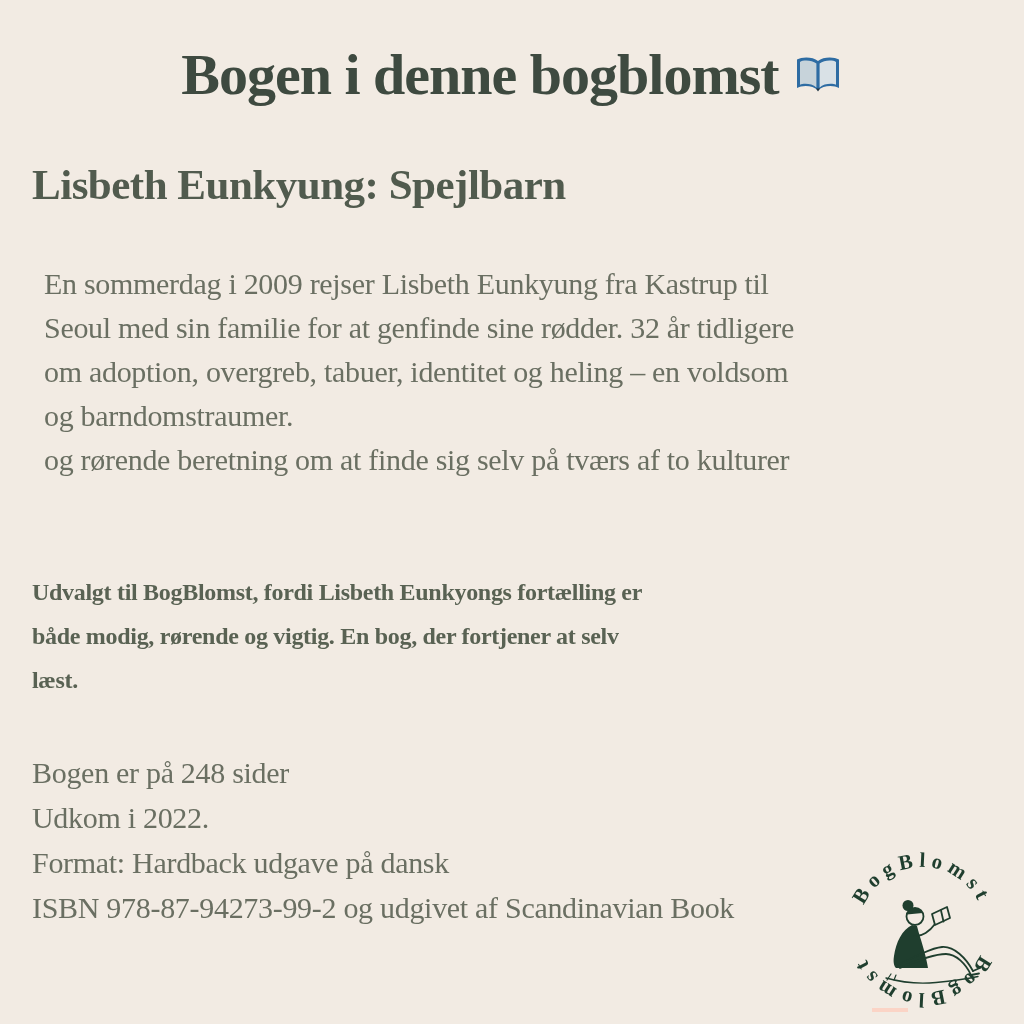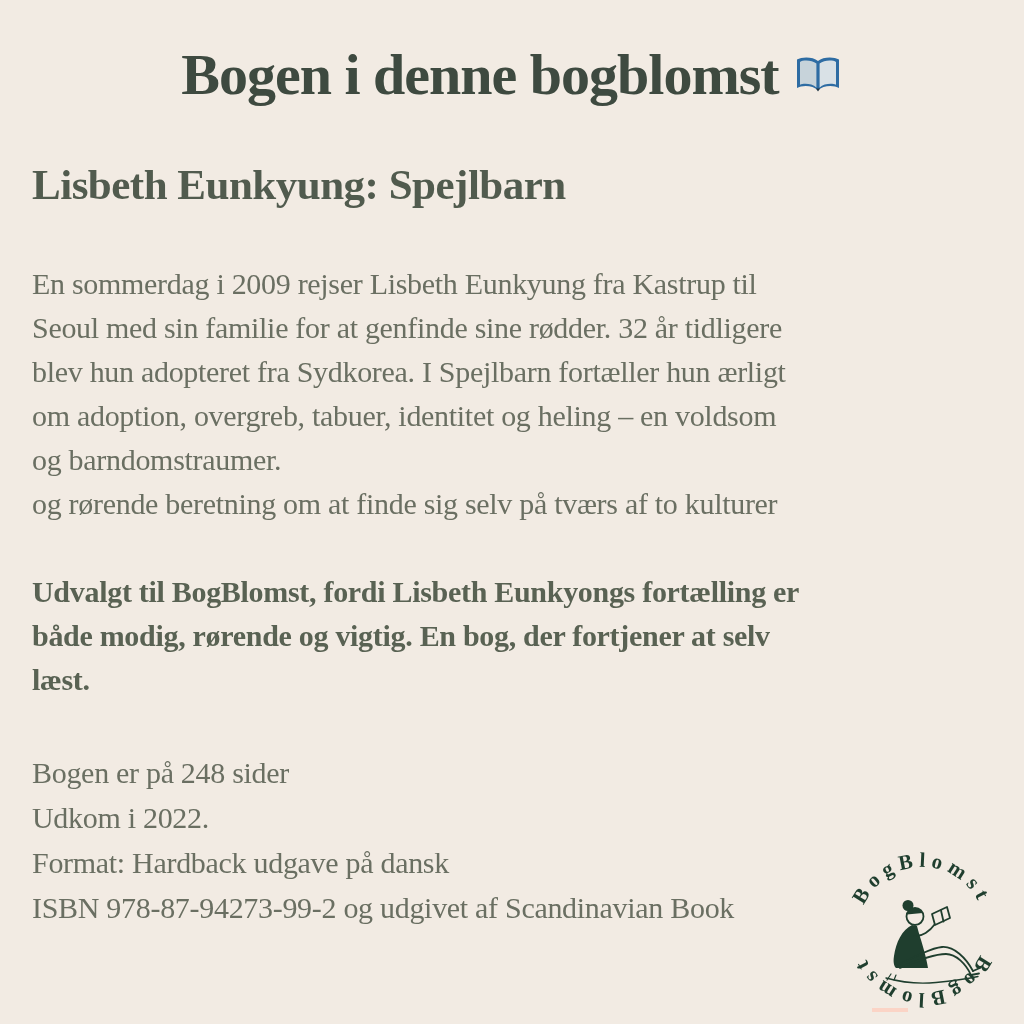--- a/index.html
+++ b/index.html
@@ -48,36 +48,36 @@
     font-size: 43px;
     font-weight: 700;
     letter-spacing: -0.5px;
     color: #515b4e;
     white-space: nowrap;
     text-align: right;
   }
   .body-block {
     position: absolute;
     top: 262px;
-    left: 32px;
+    left: 44px;
   }
   .body-block .line {
     font-size: 30px;
     line-height: 44px;
     letter-spacing: -0.3px;
     color: #6a6f62;
     white-space: nowrap;
   }
   .highlight-block {
     position: absolute;
     top: 570px;
     left: 32px;
   }
   .highlight-block .line {
-    font-size: 30px;
+    font-size: 24px;
     line-height: 44px;
     letter-spacing: -0.3px;
     font-weight: 700;
     color: #596253;
     white-space: nowrap;
   }
   .details-block {
     position: absolute;
     top: 750px;
     left: 32px;
@@ -121,21 +121,20 @@
         <path d="M23,34.5 L27,34.5 L25,37.5 Z" fill="#20333f"></path>
       </svg>
     </span>
   </div>
 
   <div class="heading">Lisbeth Eunkyung: Spejlbarn</div>
 
   <div class="body-block">
     <div class="line">En sommerdag i 2009 rejser Lisbeth Eunkyung fra Kastrup til</div>
     <div class="line">Seoul med sin familie for at genfinde sine rødder. 32 år tidligere</div>
-    <div class="line">blev hun adopteret fra Sydkorea. I Spejlbarn fortæller hun ærligt</div>
     <div class="line">om adoption, overgreb, tabuer, identitet og heling – en voldsom</div>
     <div class="line">og barndomstraumer.</div>
     <div class="line">og rørende beretning om at finde sig selv på tværs af to kulturer</div>
   </div>
 
   <div class="highlight-block">
     <div class="line">Udvalgt til BogBlomst, fordi Lisbeth Eunkyongs fortælling er</div>
     <div class="line">både modig, rørende og vigtig. En bog, der fortjener at selv</div>
     <div class="line">læst.</div>
   </div>

